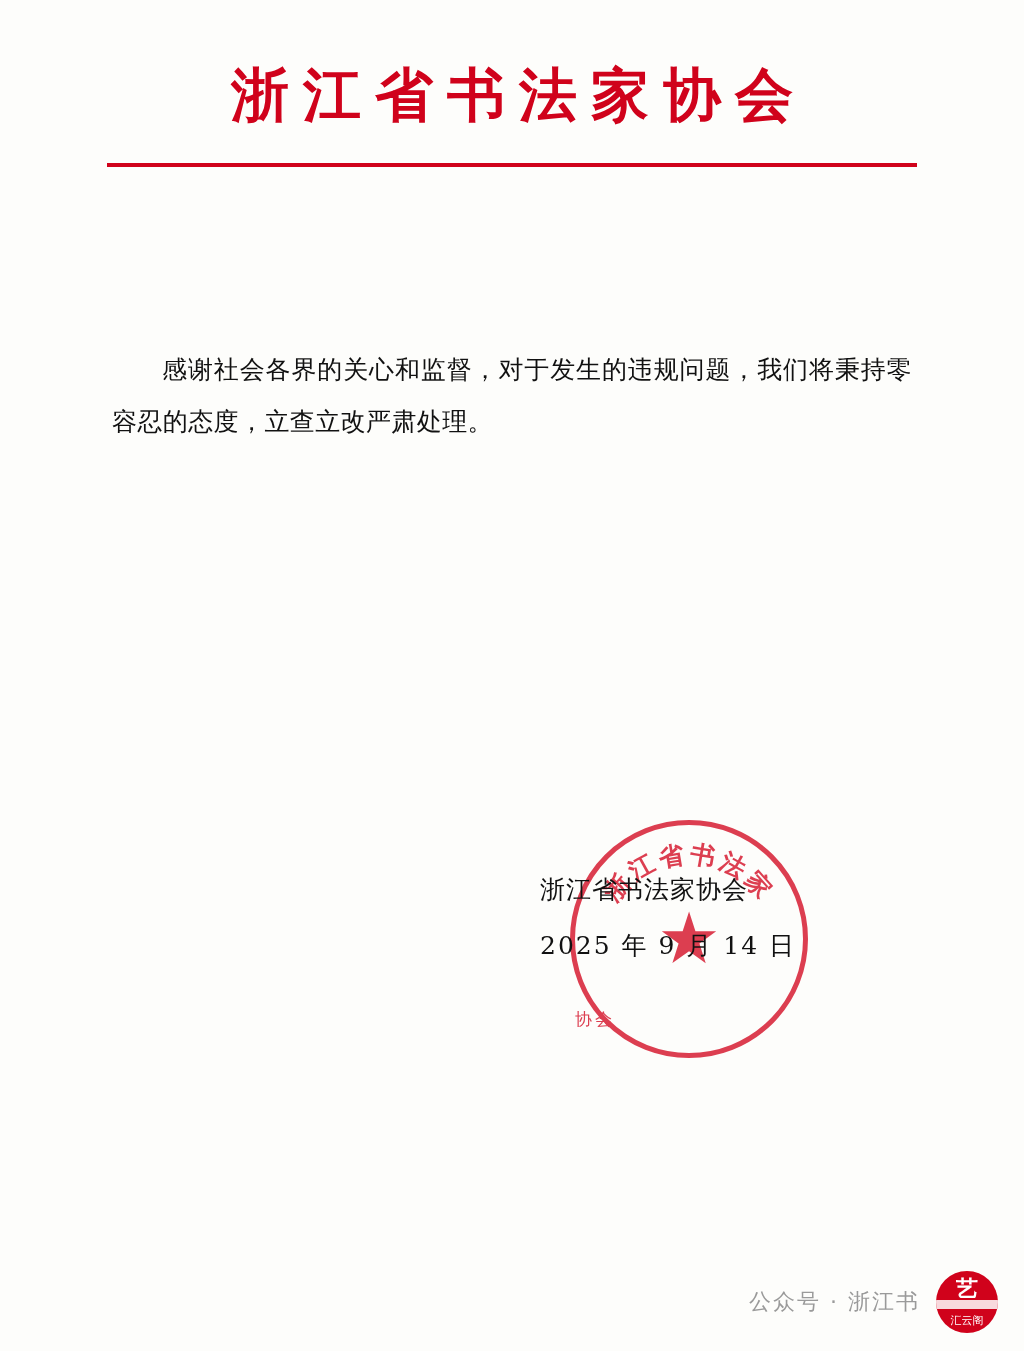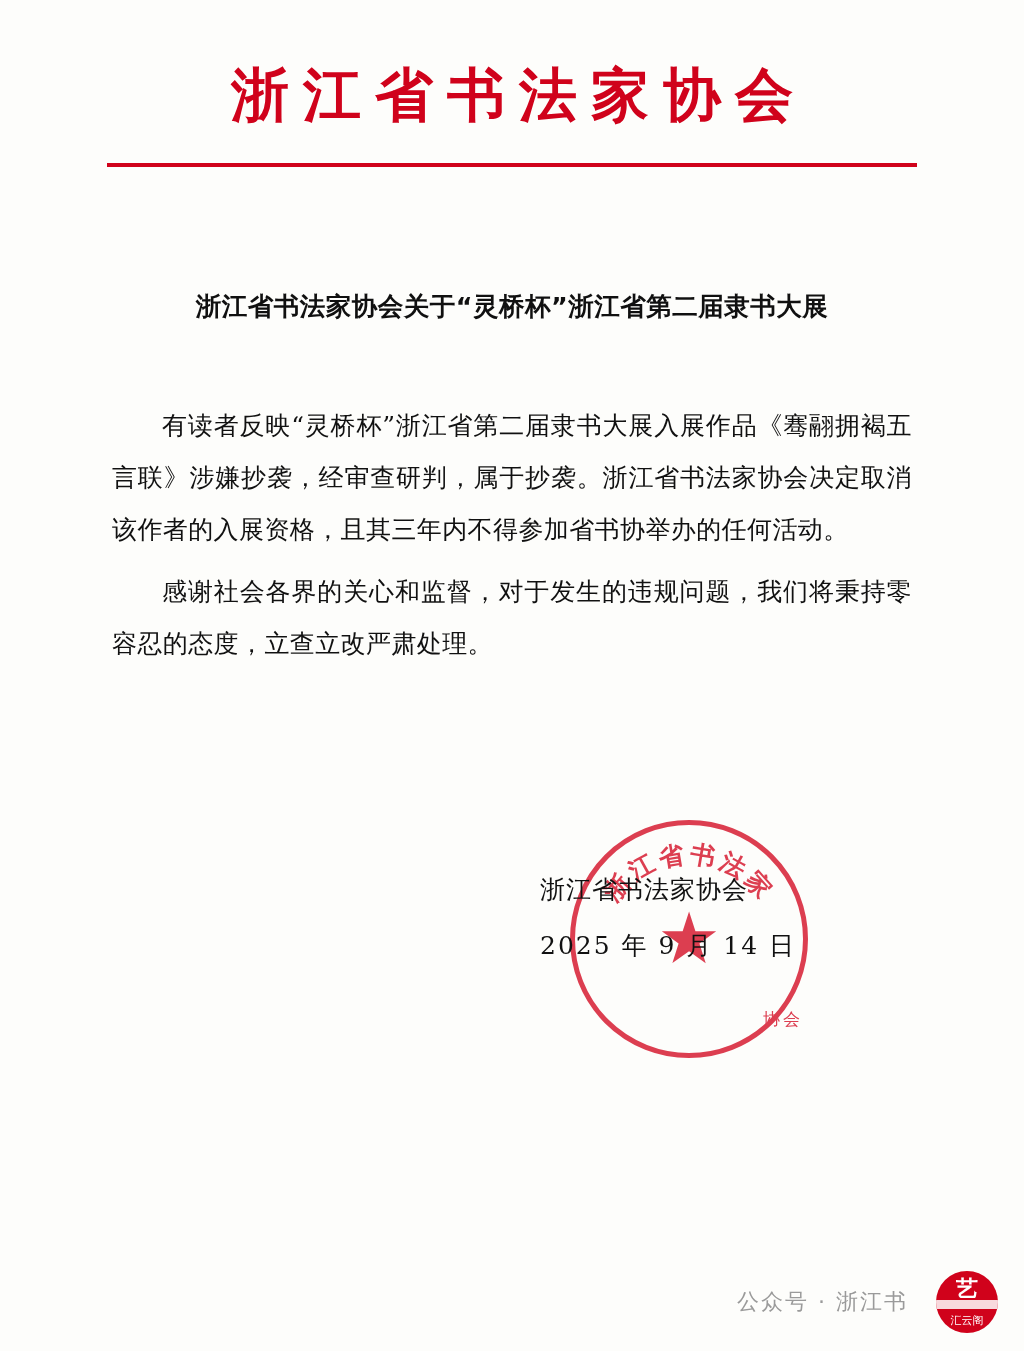--- a/index.html
+++ b/index.html
@@ -144,35 +144,35 @@
     font-family: "DejaVu Serif", "Liberation Serif", serif;
     font-size: 25px;
     font-weight: bold;
     letter-spacing: 4px;
   }
   .seal-bottom {
     position: absolute;
     left: 0;
     bottom: 22px;
     width: 100%;
-    text-align: right;
+    text-align: left;
     color: #d7132a;
     font-size: 17px;
     font-family: "DejaVu Serif", "Liberation Serif", serif;
     letter-spacing: 3px;
   }
 
   
   .footer-strip {
     position: absolute;
     right: 26px;
     bottom: 18px;
     display: flex;
     align-items: center;
-    gap: 28px;
+    gap: 16px;
   }
   .footer-text {
     font-family: "DejaVu Sans", "Liberation Sans", sans-serif;
     font-size: 22px;
     color: #9a9a9a;
     letter-spacing: 2px;
     white-space: nowrap;
   }
   .footer-logo {
     width: 62px;
@@ -221,25 +221,23 @@
 
 <div class="page">
 
   <div class="letterhead">
     <div class="letterhead-title">浙江省书法家协会</div>
     <div class="letterhead-rule"></div>
   </div>
 
   <div class="doc-body">
     <div class="doc-title">
-      <span>浙江省书法家协会关于“灵桥杯”浙江省第二届隶书大展</span>
     </div>
 
     <div class="paragraphs">
-      <p class="para">有读者反映“灵桥杯”浙江省第二届隶书大展入展作品《骞翮拥褐五言联》涉嫌抄袭，经审查研判，属于抄袭。浙江省书法家协会决定取消该作者的入展资格，且其三年内不得参加省书协举办的任何活动。</p>
       <p class="para">感谢社会各界的关心和监督，对于发生的违规问题，我们将秉持零容忍的态度，立查立改严肃处理。</p>
     </div>
   </div>
 
   <div class="seal">
     <div class="seal-inner">
       <svg class="seal-arc" viewBox="0 0 228 228">
         <defs>
           <path id="arcpath" d="M 28,124 A 86,86 0 0 1 200,124"></path>
         </defs>

